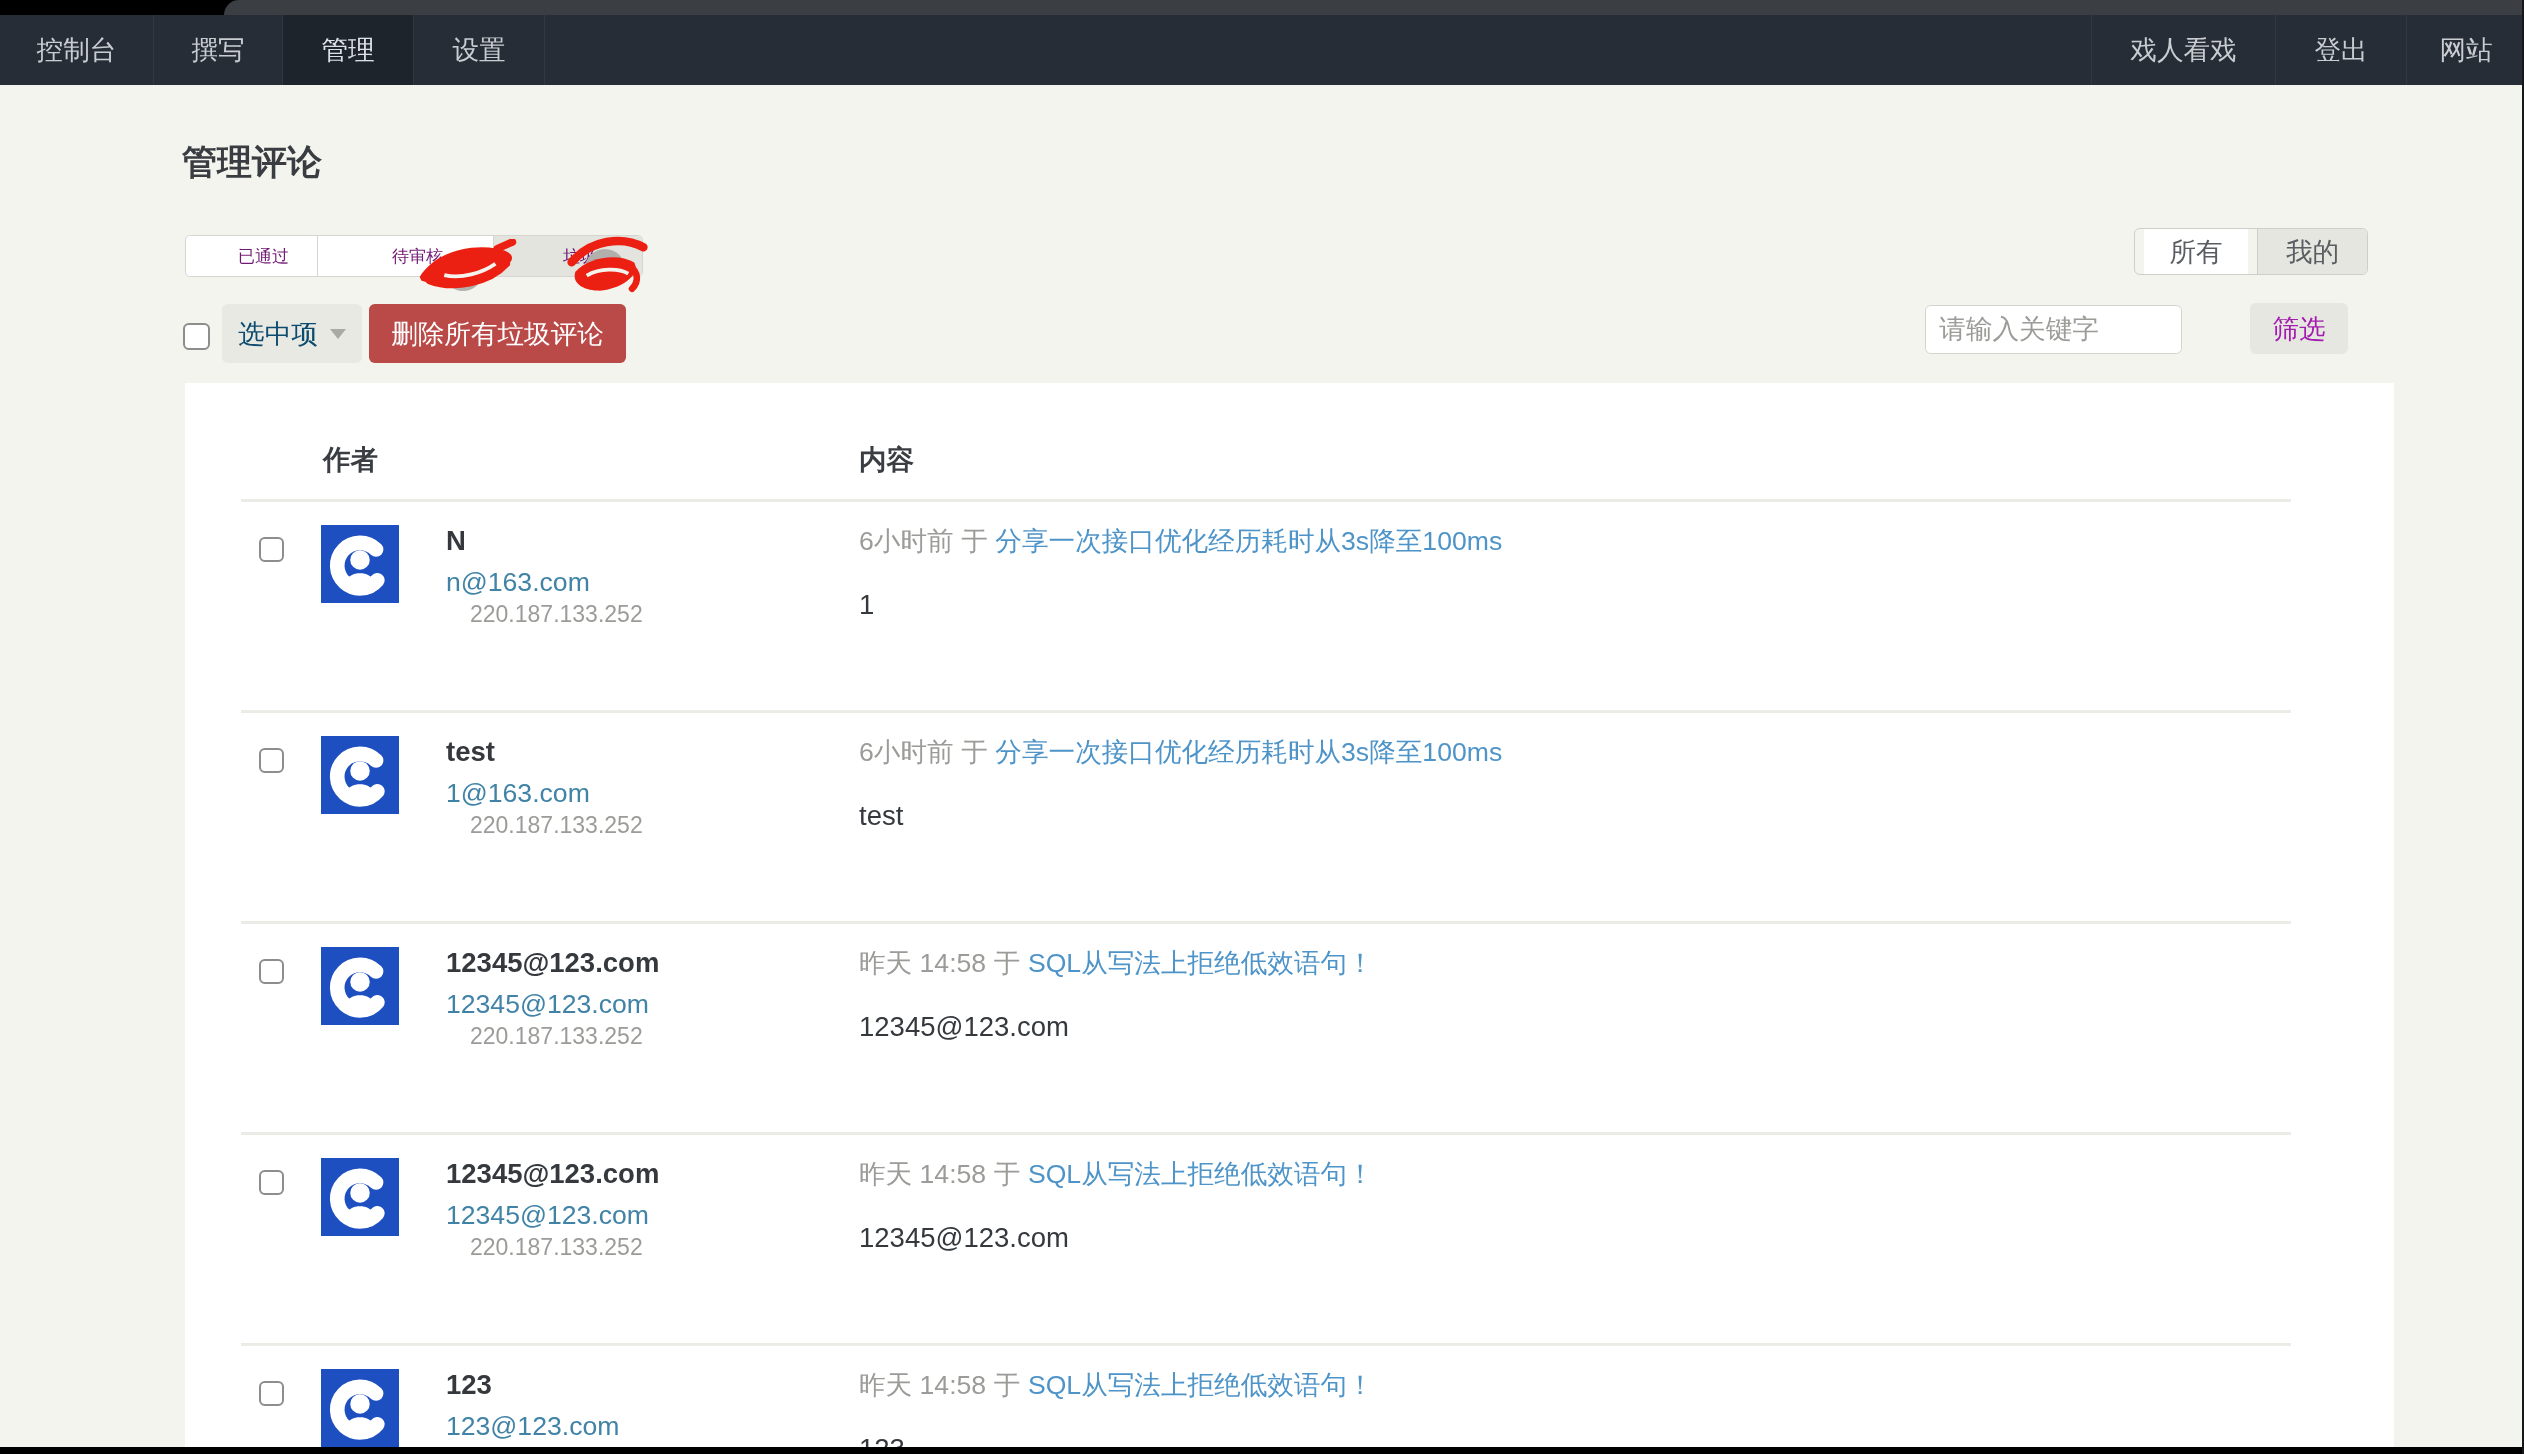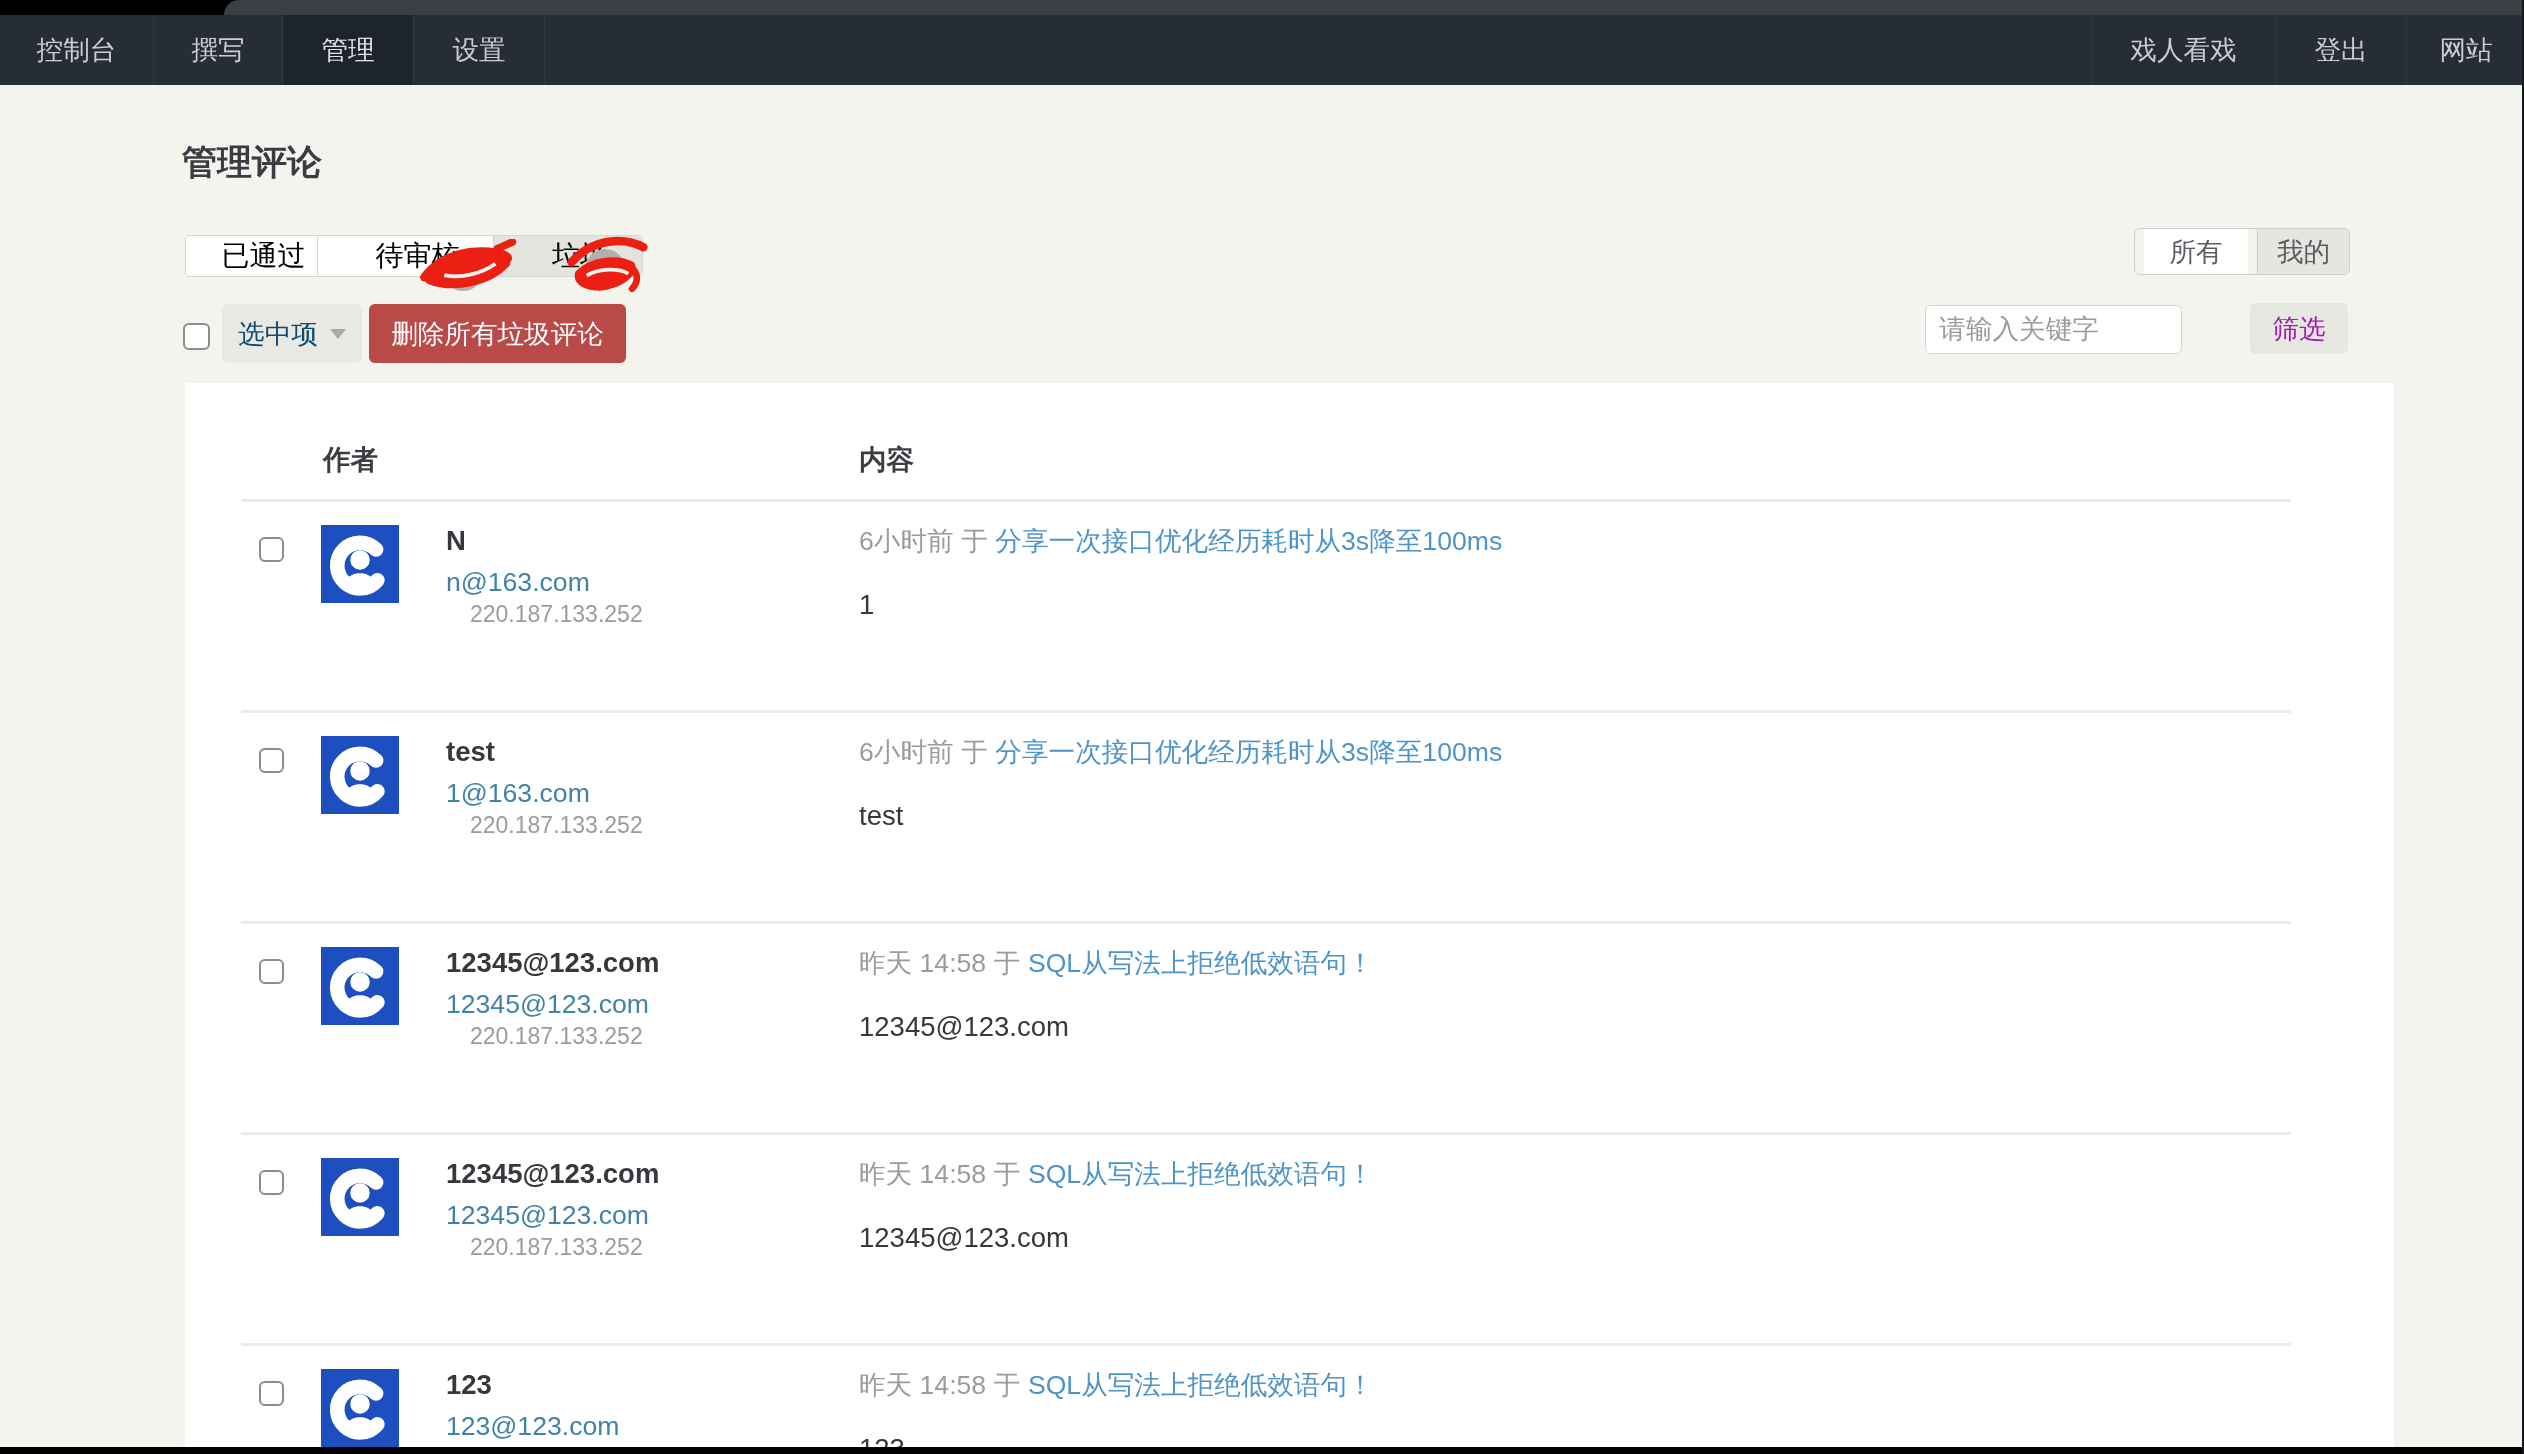--- a/index.html
+++ b/index.html
@@ -21,36 +21,36 @@
   .nav-item.active{background:#1e242c;color:#dde0e4;}
   .nav-spacer{flex:1;}
   .nav-right{display:flex;align-items:stretch;}
   .nav-right .nav-item{border-right:none;border-left:1.9px solid #313843;}
 
   
   .page-title{position:absolute;left:182px;top:139px;font-size:35px;font-weight:bold;color:#393d41;}
 
   
   .filter-tabs{position:absolute;left:185px;top:235px;height:42px;display:flex;border:1.9px solid #d6d6d0;border-radius:4.7px;overflow:hidden;box-sizing:border-box;background:#fff;}
-  .ftab{display:flex;align-items:center;justify-content:center;font-size:28px;color:#000000;cursor:pointer;box-sizing:border-box;padding-left:24px;}
+  .ftab{display:flex;align-items:center;justify-content:center;font-size:17px;color:#701a75;cursor:pointer;box-sizing:border-box;padding-left:24px;}
   .ftab.w1{width:131px;}
   .ftab.w2{width:176px;border-left:1.9px solid #d6d6d0;}
   .ftab.w3{width:149px;border-left:1.9px solid #d6d6d0;background:#e4e4df;}
   .count-badge{position:absolute;width:40px;height:40px;border-radius:50%;background:#b2b0ac;z-index:31;}
   .badge-pending{left:443px;top:251px;}
   .badge-spam{left:585px;top:249px;}
   .scribble{position:absolute;z-index:32;pointer-events:none;}
   .scribble1{left:414px;top:239px;width:106px;height:59px;}
   .scribble2{left:564px;top:234px;width:87px;height:68px;}
 
   
   .scope-tabs{position:absolute;left:2134px;top:228px;height:47px;display:flex;border:1.9px solid #cfcfc9;border-radius:5.7px;overflow:hidden;box-sizing:border-box;}
   .stab{display:flex;align-items:center;justify-content:center;font-size:26.6px;color:#5a5e63;cursor:pointer;box-sizing:border-box;margin-left:9px;}
   .stab.all{width:104px;background:#fff;}
-  .stab.mine{width:92px;background:#e6e6e1;border-left:1.9px solid #cfcfc9;}
+  .stab.mine{width:110px;background:#e6e6e1;border-left:1.9px solid #cfcfc9;}
 
   
   .checkbox{background:#fff;border:2.8px solid #8d8d8d;border-radius:5.7px;box-sizing:border-box;cursor:pointer;}
   .select-all{position:absolute;left:183px;top:323px;width:26.6px;height:26.6px;}
   .bulk-btn{position:absolute;left:222px;top:304px;width:140px;height:59px;background:#e9e9e3;border-radius:5.7px;display:flex;align-items:center;justify-content:center;gap:12px;font-size:26.6px;color:#0c4a6e;cursor:pointer;}
   .caret{width:0;height:0;border-left:8.5px solid transparent;border-right:8.5px solid transparent;border-top:10.4px solid #a9a9a5;}
   .delete-spam-btn{position:absolute;left:369px;top:304px;width:257px;height:59px;background:#b94a48;border:none;border-radius:5.7px;color:#fff;font-size:26.6px;cursor:pointer;font-family:inherit;}
   .search-input{position:absolute;left:1925px;top:305px;width:257px;height:49px;border:1.9px solid #d4d4ce;border-radius:5.7px;background:#fff;font-size:26.6px;padding:0 13.3px;color:#45484c;box-sizing:border-box;font-family:inherit;outline:none;}
   .search-input::placeholder{color:#9b9b98;}
   .filter-btn{position:absolute;left:2250px;top:303px;width:98px;height:51px;background:#e7e7e1;border:none;border-radius:5.7px;color:#a21caf;font-size:26.6px;cursor:pointer;font-family:inherit;}

